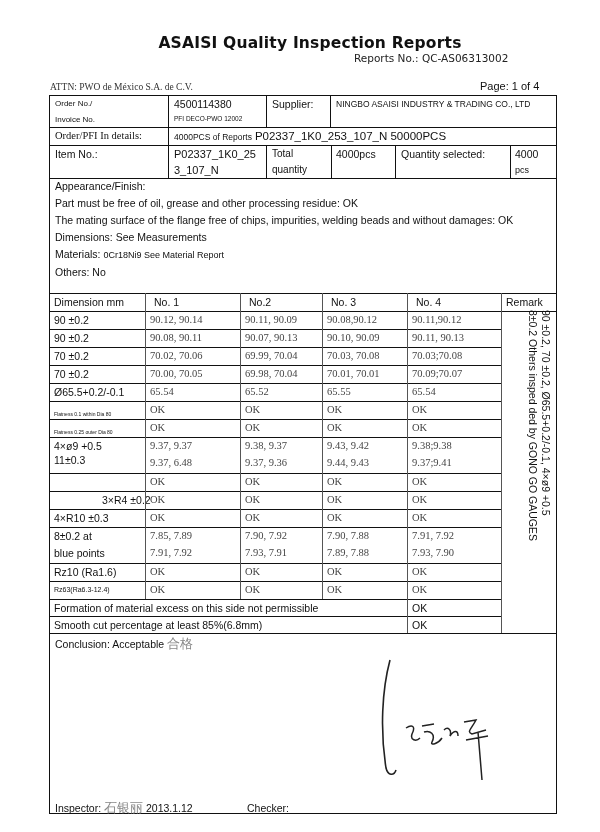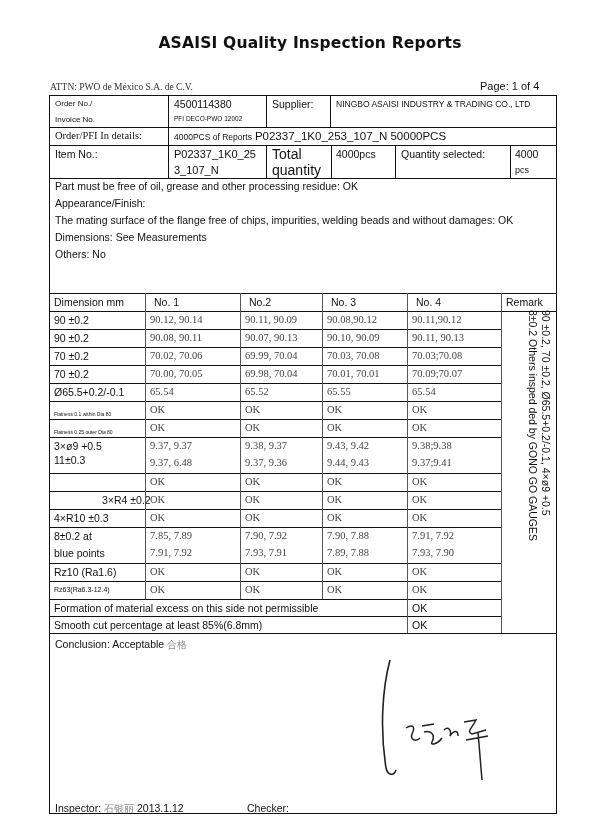--- a/index.html
+++ b/index.html
@@ -10,27 +10,28 @@
   .attn { left:50px; top:82px; font-family:"Liberation Serif", serif; font-size:9.5px; color:#333; }
   .page { left:480px; top:80px; font-size:11px; color:#111; }
   sup { font-size:7px; }
   .line { position:absolute; background:#111; }
   .vline { position:absolute; background:#555; width:1px; }
   .cell { position:absolute; font-size:10.5px; line-height:16px; }
   .serif { font-family:"Liberation Serif", serif; color:#444; font-size:10.5px; }
   .tiny { font-size:5px; }
   .small { font-size:7px; }
   .remark { position:absolute; left:504px; top:310px; width:250px; transform-origin:0 0; transform:rotate(90deg) translate(0,-48px); font-size:10.5px; line-height:13px; }
-  .cjk { color:#888; font-family:Liberation Serif, serif; font-size:10px; }
+  .cjk { color:#888; font-family:Liberation Serif, serif; font-size:13px; }
 </style>
 </head>
 <body>
 
 <div class="abs title">ASAISI Quality Inspection Reports</div>
 <div class="abs repno">
+  <div>Reports No.: QC-AS06313002</div>
 </div>
 <div class="abs attn">ATTN: PWO de México S.A. de C.V.</div>
 <div class="abs page">Page: 1 of 4</div>
 
 <div class="line" style="left:49px;top:95px;width:508px;height:1px;"></div>
 <div class="line" style="left:49px;top:95px;width:1px;height:719px;"></div>
 <div class="line" style="left:556px;top:95px;width:1px;height:719px;"></div>
 <div class="line" style="left:49px;top:813px;width:508px;height:1px;"></div>
 
 <div class="line" style="left:49px;top:127px;width:508px;height:1px;"></div>
@@ -56,36 +57,37 @@
 <div class="cell" style="left:336px;top:96px;font-size:8.5px;">NINGBO ASAISI INDUSTRY &amp; TRADING CO., LTD</div>
 
 <div class="cell" style="left:55px;top:128px;font-family:Liberation Serif, serif;">Order/PFI In details:</div>
 <div class="cell" style="left:174px;top:128px;"><span style="font-size:8.5px;">4000PCS of Reports</span> <span style="font-size:11.5px;">P02337_1K0_253_107_N 50000PCS</span></div>
 
 <div class="cell" style="left:55px;top:146px;">Item No.:</div>
 <div class="cell" style="left:174px;top:146px;font-size:11px;">
   <div>P02337_1K0_25</div>
   <div>3_107_N</div>
 </div>
-<div class="cell" style="left:272px;top:146px;font-size:14px;">
+<div class="cell" style="left:272px;top:146px;font-size:10px;">
   <div>Total</div>
   <div>quantity</div>
 </div>
 <div class="cell" style="left:336px;top:146px;">4000pcs</div>
 <div class="cell" style="left:401px;top:146px;">Quantity selected:</div>
 <div class="cell" style="left:515px;top:146px;">
   <div>4000</div>
   <div style="font-size:9px;">pcs</div>
 </div>
 
 <div class="cell" style="left:55px;top:178px;line-height:17px;">
+  <div>Appearance/Finish:</div>
   <div>Part must be free of oil, grease and other processing residue: OK</div>
-  <div>Appearance/Finish:</div>
   <div>The mating surface of the flange free of chips, impurities, welding beads and without damages: OK</div>
   <div>Dimensions: See Measurements</div>
+  <div><span>Materials: </span><span style="font-size:9px;">0Cr18Ni9 See Material Report</span></div>
   <div>Others: No</div>
 </div>
 
 <div id="dimtable">
     <div class="line" style="left: 49px; top: 293px; width: 508px; height: 1px;"></div>
     <div class="cell " style="left: 54px; top: 294px;">Dimension mm</div>
     <div class="cell " style="left: 154px; top: 294px;">No. 1</div>
     <div class="cell " style="left: 249px; top: 294px;">No.2</div>
     <div class="cell " style="left: 331px; top: 294px;">No. 3</div>
     <div class="cell " style="left: 416px; top: 294px;">No. 4</div>
@@ -161,21 +163,21 @@
     <div class="cell serif" style="left: 150px; top: 420px;">OK</div>
     <div class="cell serif" style="left: 245px; top: 420px;">OK</div>
     <div class="cell serif" style="left: 327px; top: 420px;">OK</div>
     <div class="cell serif" style="left: 412px; top: 420px;">OK</div>
     <div class="vline" style="left: 145px; top: 419px; height: 18px;"></div>
     <div class="vline" style="left: 240px; top: 419px; height: 18px;"></div>
     <div class="vline" style="left: 322px; top: 419px; height: 18px;"></div>
     <div class="vline" style="left: 407px; top: 419px; height: 18px;"></div>
     <div class="vline" style="left: 501px; top: 419px; height: 18px;"></div>
     <div class="line" style="left: 49px; top: 437px; width: 453px; height: 1px;"></div>
-    <div class="cell " style="left: 54px; top: 438px;">3×ø9 +0.5</div>
+    <div class="cell " style="left: 54px; top: 438px;">4×ø9 +0.5</div>
     <div class="cell serif" style="left: 150px; top: 438px;">9.37, 9.37</div>
     <div class="cell serif" style="left: 245px; top: 438px; font-family: Liberation Serif, serif;">9.38, 9.37</div>
     <div class="cell serif" style="left: 327px; top: 438px;">9.43, 9.42</div>
     <div class="cell serif" style="left: 412px; top: 438px;">9.38;9.38</div>
     <div class="cell serif" style="left: 150px; top: 455px;">9.37, 6.48</div>
     <div class="cell serif" style="left: 245px; top: 455px;">9.37, 9.36</div>
     <div class="cell serif" style="left: 327px; top: 455px;">9.44, 9.43</div>
     <div class="cell serif" style="left: 412px; top: 455px;">9.37;9.41</div>
     <div class="vline" style="left: 145px; top: 437px; height: 36px;"></div>
     <div class="vline" style="left: 240px; top: 437px; height: 36px;"></div>

